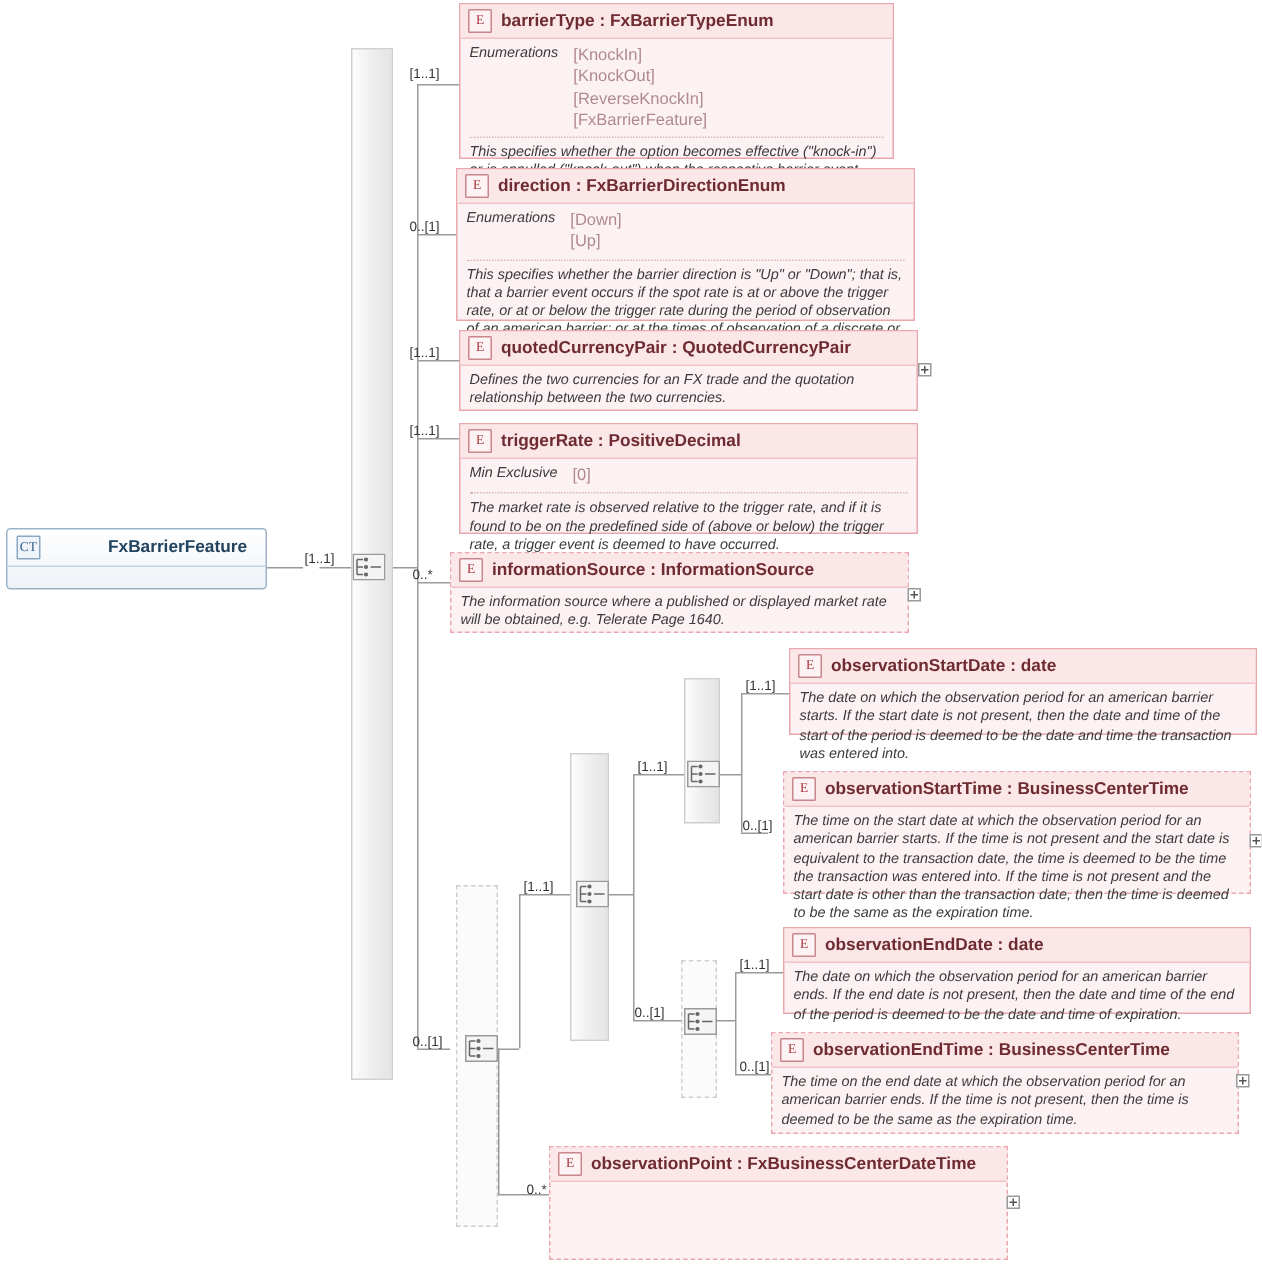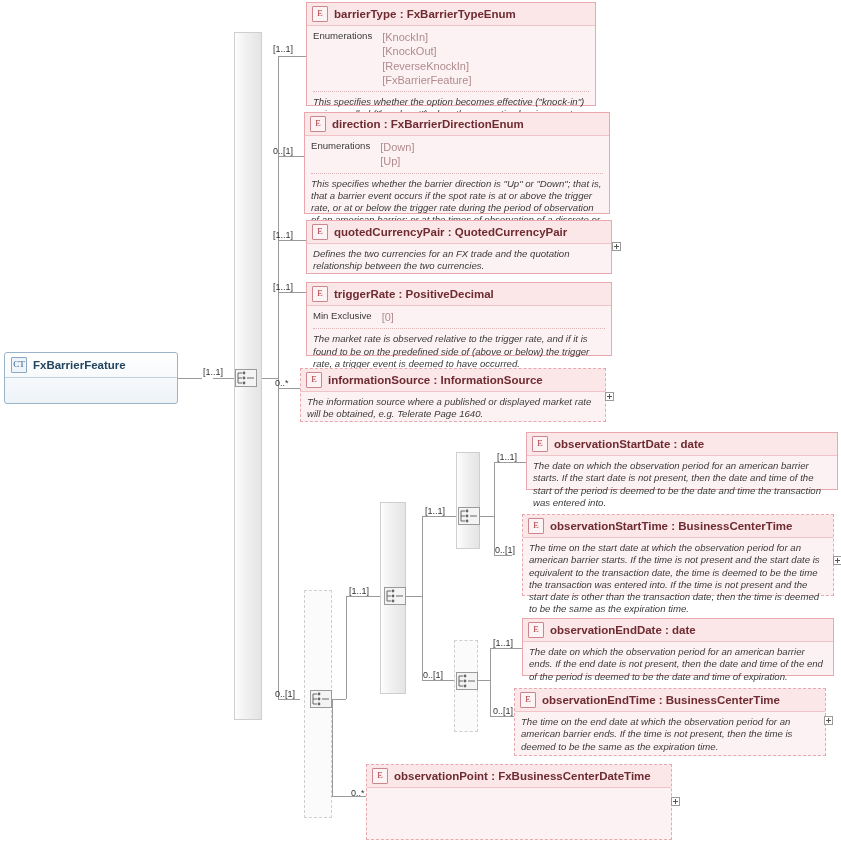--- a/index.html
+++ b/index.html
@@ -39,37 +39,37 @@
   }
   .ttl{
     font-size:11.5px;font-weight:bold;color:#6e2b31;
     white-space:nowrap;font-family:"Liberation Sans", sans-serif;
   }
   .body{padding:4px 6px 5px 6px;}
   .desc{
     font-style:italic;font-size:9.6px;line-height:1.28;color:#3a3a3a;
   }
   .enum-row{display:flex;gap:10px;align-items:flex-start;}
-  .enum-lbl{font-size:9.6px;color:#3a3a3a;white-space:nowrap;}
+  .enum-lbl{font-style:italic;font-size:9.6px;color:#3a3a3a;white-space:nowrap;}
   .enum-vals{font-size:11px;color:#b08a8e;line-height:1.3;}
   .sep{
     border-top:1px dotted #dcb3b7;margin:4px 0 4px 0;
   }
 
   
   .ctbox{
     border:1px solid #9bb3c9;
     background:linear-gradient(#ffffff,#eef3f8);
     border-radius:3px;
     box-sizing:border-box;
   }
   .ctbox .hdr{
     display:flex;align-items:center;gap:6px;padding:4px 6px;
   }
-  .ctbox .ttl{color:#23445f;}
+  .ctbox .ttl{color:#23445f;margin-left:39px;}
   .ctbox .sep{border-top:1px solid #c3d2df;margin:0;}
   .ctbox .body{padding:4px 6px;}
 
   
   .comp{
     position:absolute;width:22px;height:18px;
   }
   .comp svg{display:block;}
 
   
@@ -226,21 +226,21 @@
 <div class="card" style="left:275px;top:689px;">0..[1]</div>
 <div class="card" style="left:349px;top:586px;">[1..1]</div>
 <div class="card" style="left:425px;top:506px;">[1..1]</div>
 <div class="card" style="left:423px;top:670px;">0..[1]</div>
 <div class="card" style="left:497px;top:452px;">[1..1]</div>
 <div class="card" style="left:495px;top:545px;">0..[1]</div>
 <div class="card" style="left:493px;top:638px;">[1..1]</div>
 <div class="card" style="left:493px;top:706px;">0..[1]</div>
 <div class="card" style="left:351px;top:788px;">0..*</div>
 
-<div class="node ctbox" style="left:4px;top:352px;width:174px;height:52px;">
+<div class="node ctbox" style="left:4px;top:352px;width:174px;height:41px;">
   <div class="hdr">
     <span class="badge ct">CT</span>
     <span class="ttl">FxBarrierFeature</span>
   </div>
   <div class="sep"></div>
 </div>
 
 <div class="node ebox" style="left:306px;top:2px;width:290px;height:104px;">
   <div class="hdr">
     <span class="badge">E</span>

